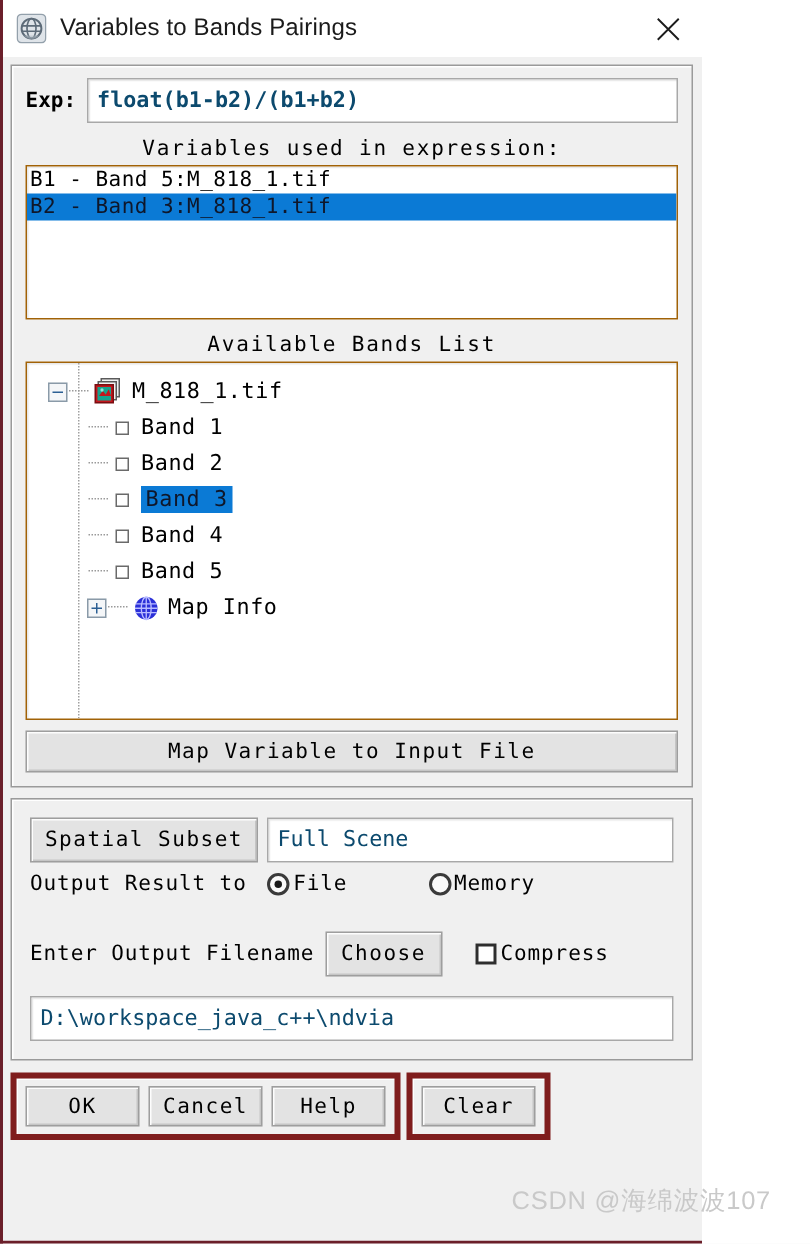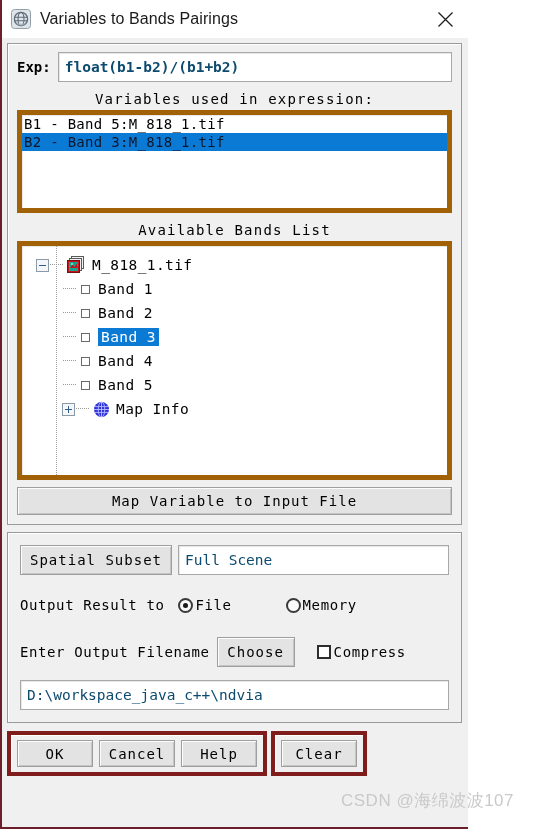--- a/index.html
+++ b/index.html
@@ -111,21 +111,21 @@
   .section-title {
     text-align: center;
     font-size: 14px;
     color: #000;
     letter-spacing: 1.2px;
     margin: 9px 0 3px 0;
   }
 
   .listbox {
     background: #ffffff;
-    border: 5px solid #a16207;
+    border: 1px solid #a16207;
     box-shadow: inset 1px 1px 1px rgba(0,0,0,.10);
     box-sizing: border-box;
     overflow: hidden;
   }
   #vars-list { height: 103px; }
 
   .list-row {
     height: 18px;
     line-height: 18px;
     font-size: 14px;
@@ -154,21 +154,21 @@
     white-space: nowrap;
     position: relative;
   }
   .tree-row .lbl {
     font-size: 14.5px;
     color: #000;
     letter-spacing: 0.4px;
   }
   .tree-row .lbl.selected {
     background: #0b7ad5;
-    color: #ffffff;
+    color: #0f172a;
     padding: 1px 3px;
   }
   .expander {
     width: 13px; height: 13px;
     border: 1px solid #8a9aa8;
     background: #f4f6f8;
     box-sizing: border-box;
     position: relative;
     flex: 0 0 auto;
     cursor: pointer;
@@ -246,21 +246,21 @@
     height: 30px;
     width: 152px;
     flex: 0 0 auto;
     margin-right: 6px;
   }
   #scene-field { height: 30px; }
 
   .out-row {
     display: flex;
     align-items: center;
-    margin-top: 22px;
+    margin-top: 6px;
     font-size: 14px;
     letter-spacing: 0.6px;
     color: #000;
   }
   .radio {
     width: 15px; height: 15px;
     border-radius: 50%;
     border: 2px solid #3a3a3a;
     background: #fafafa;
     box-sizing: border-box;

